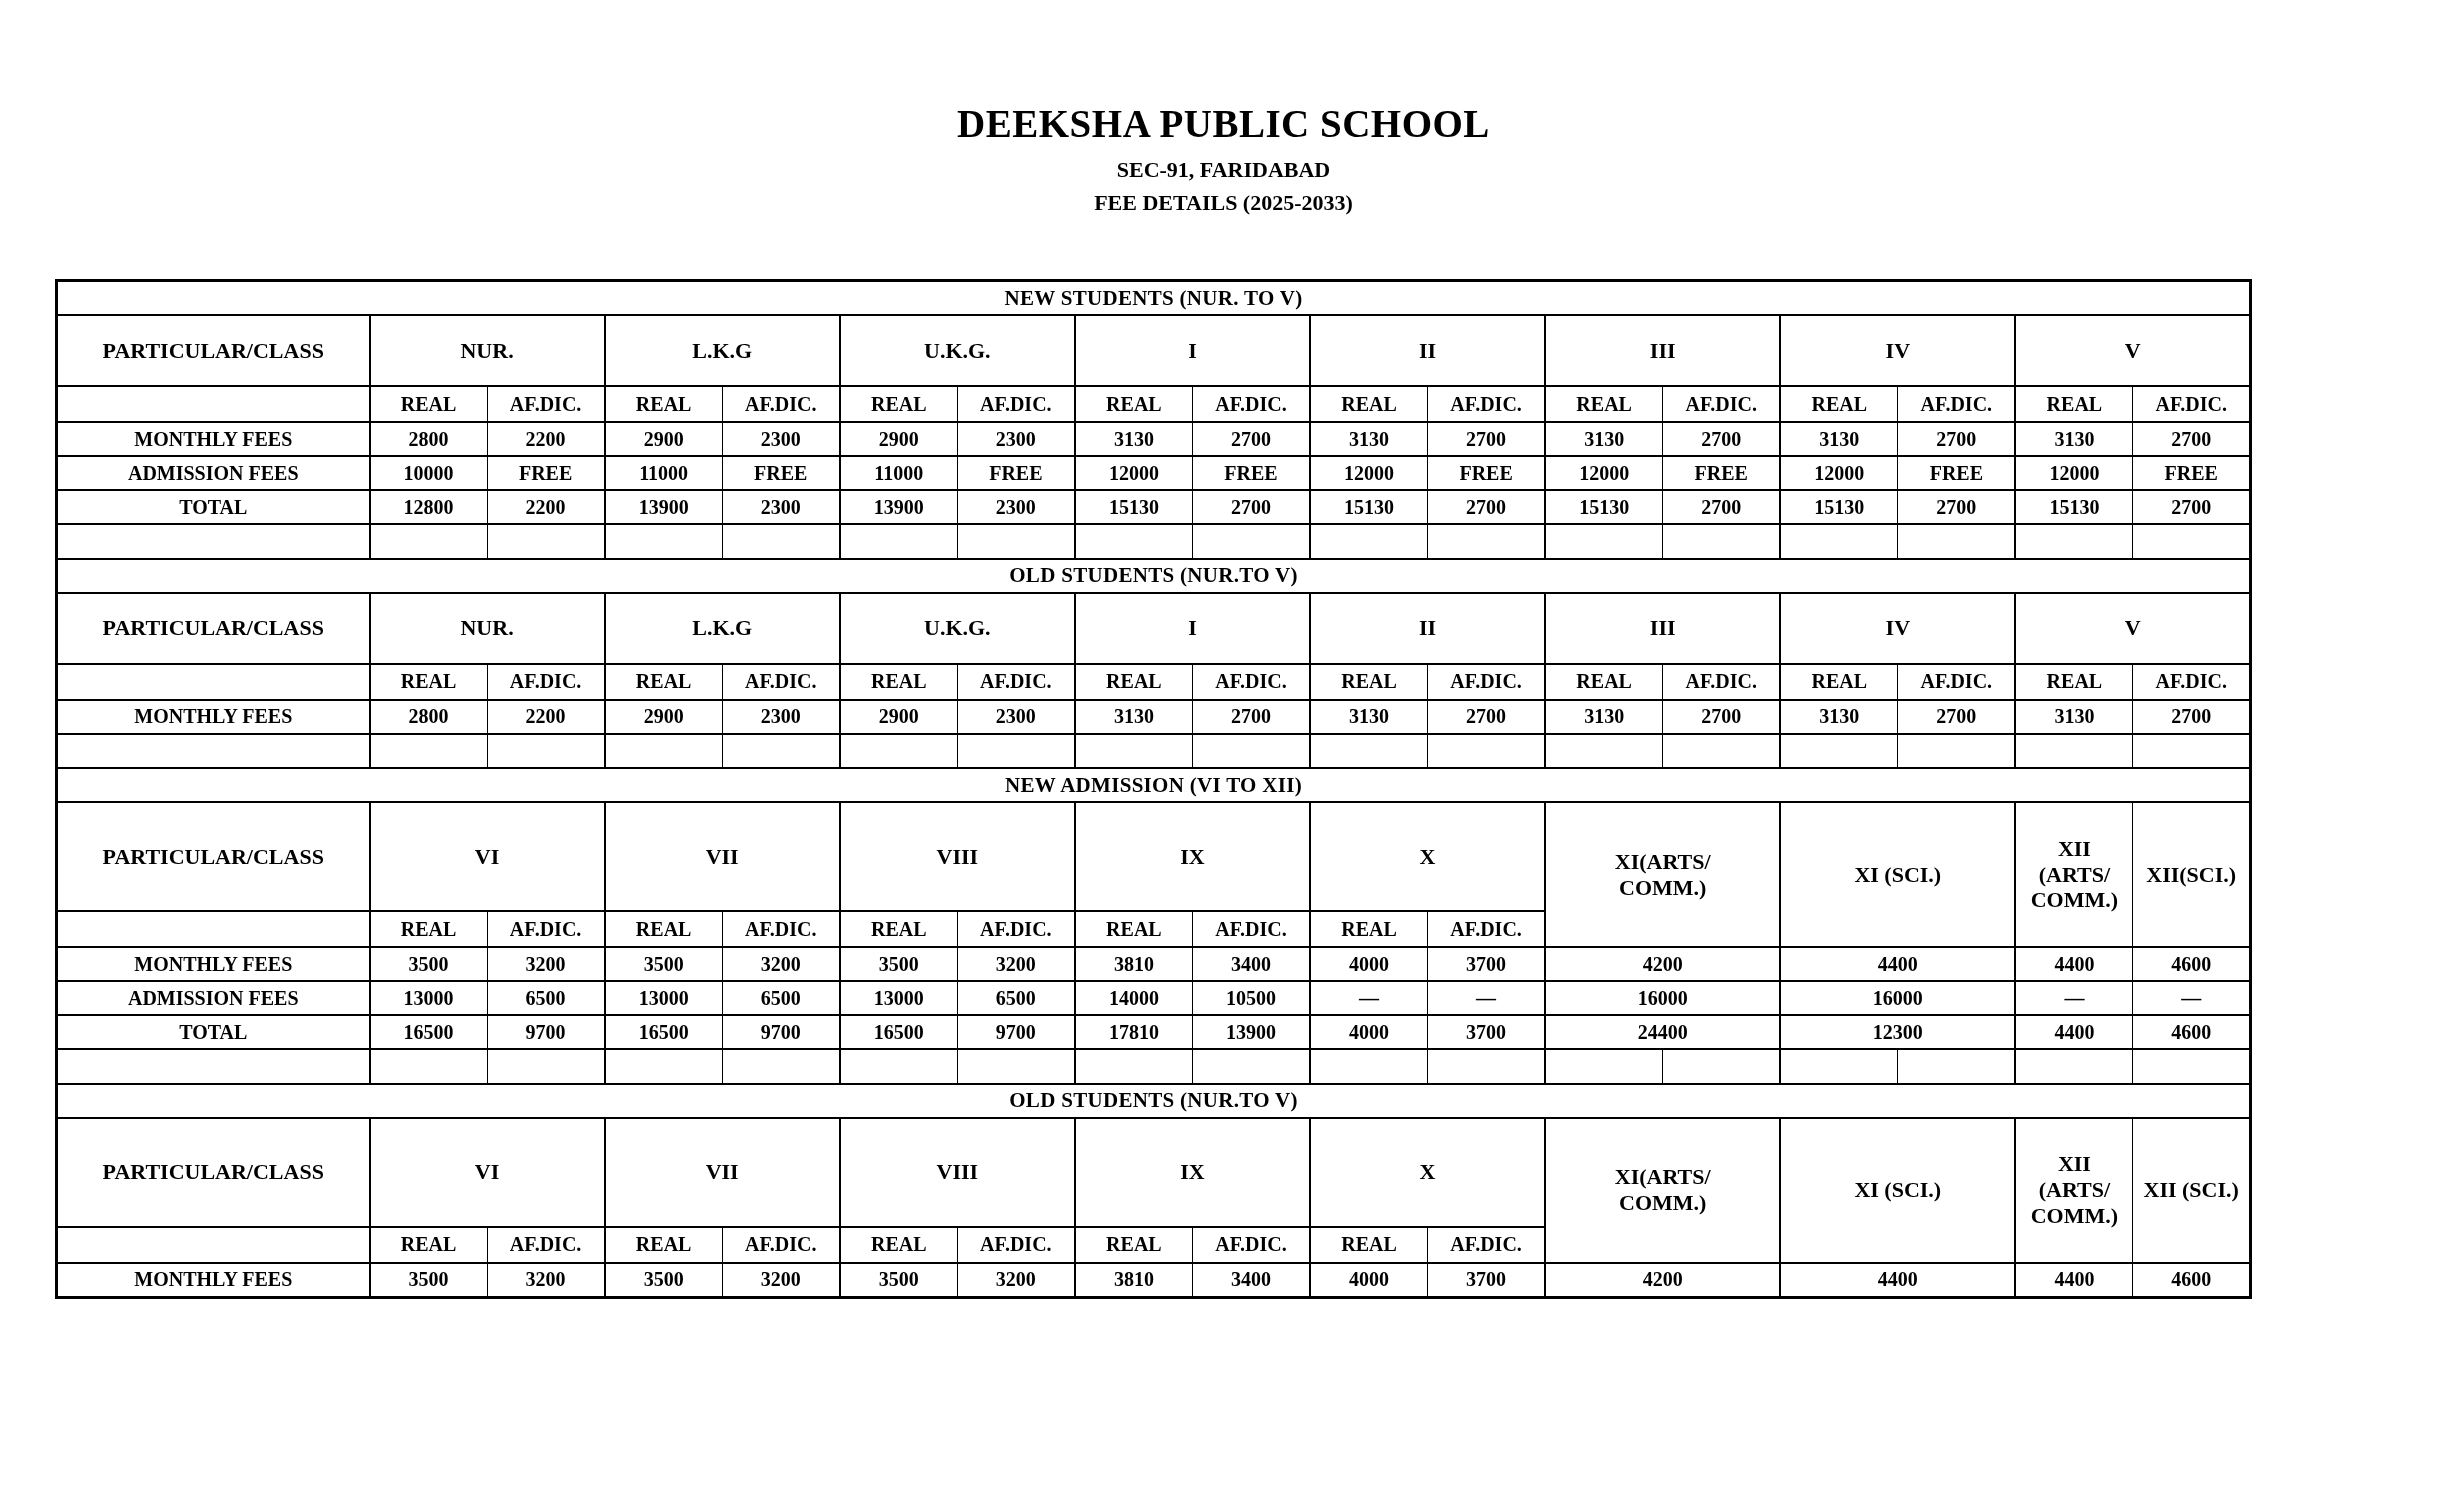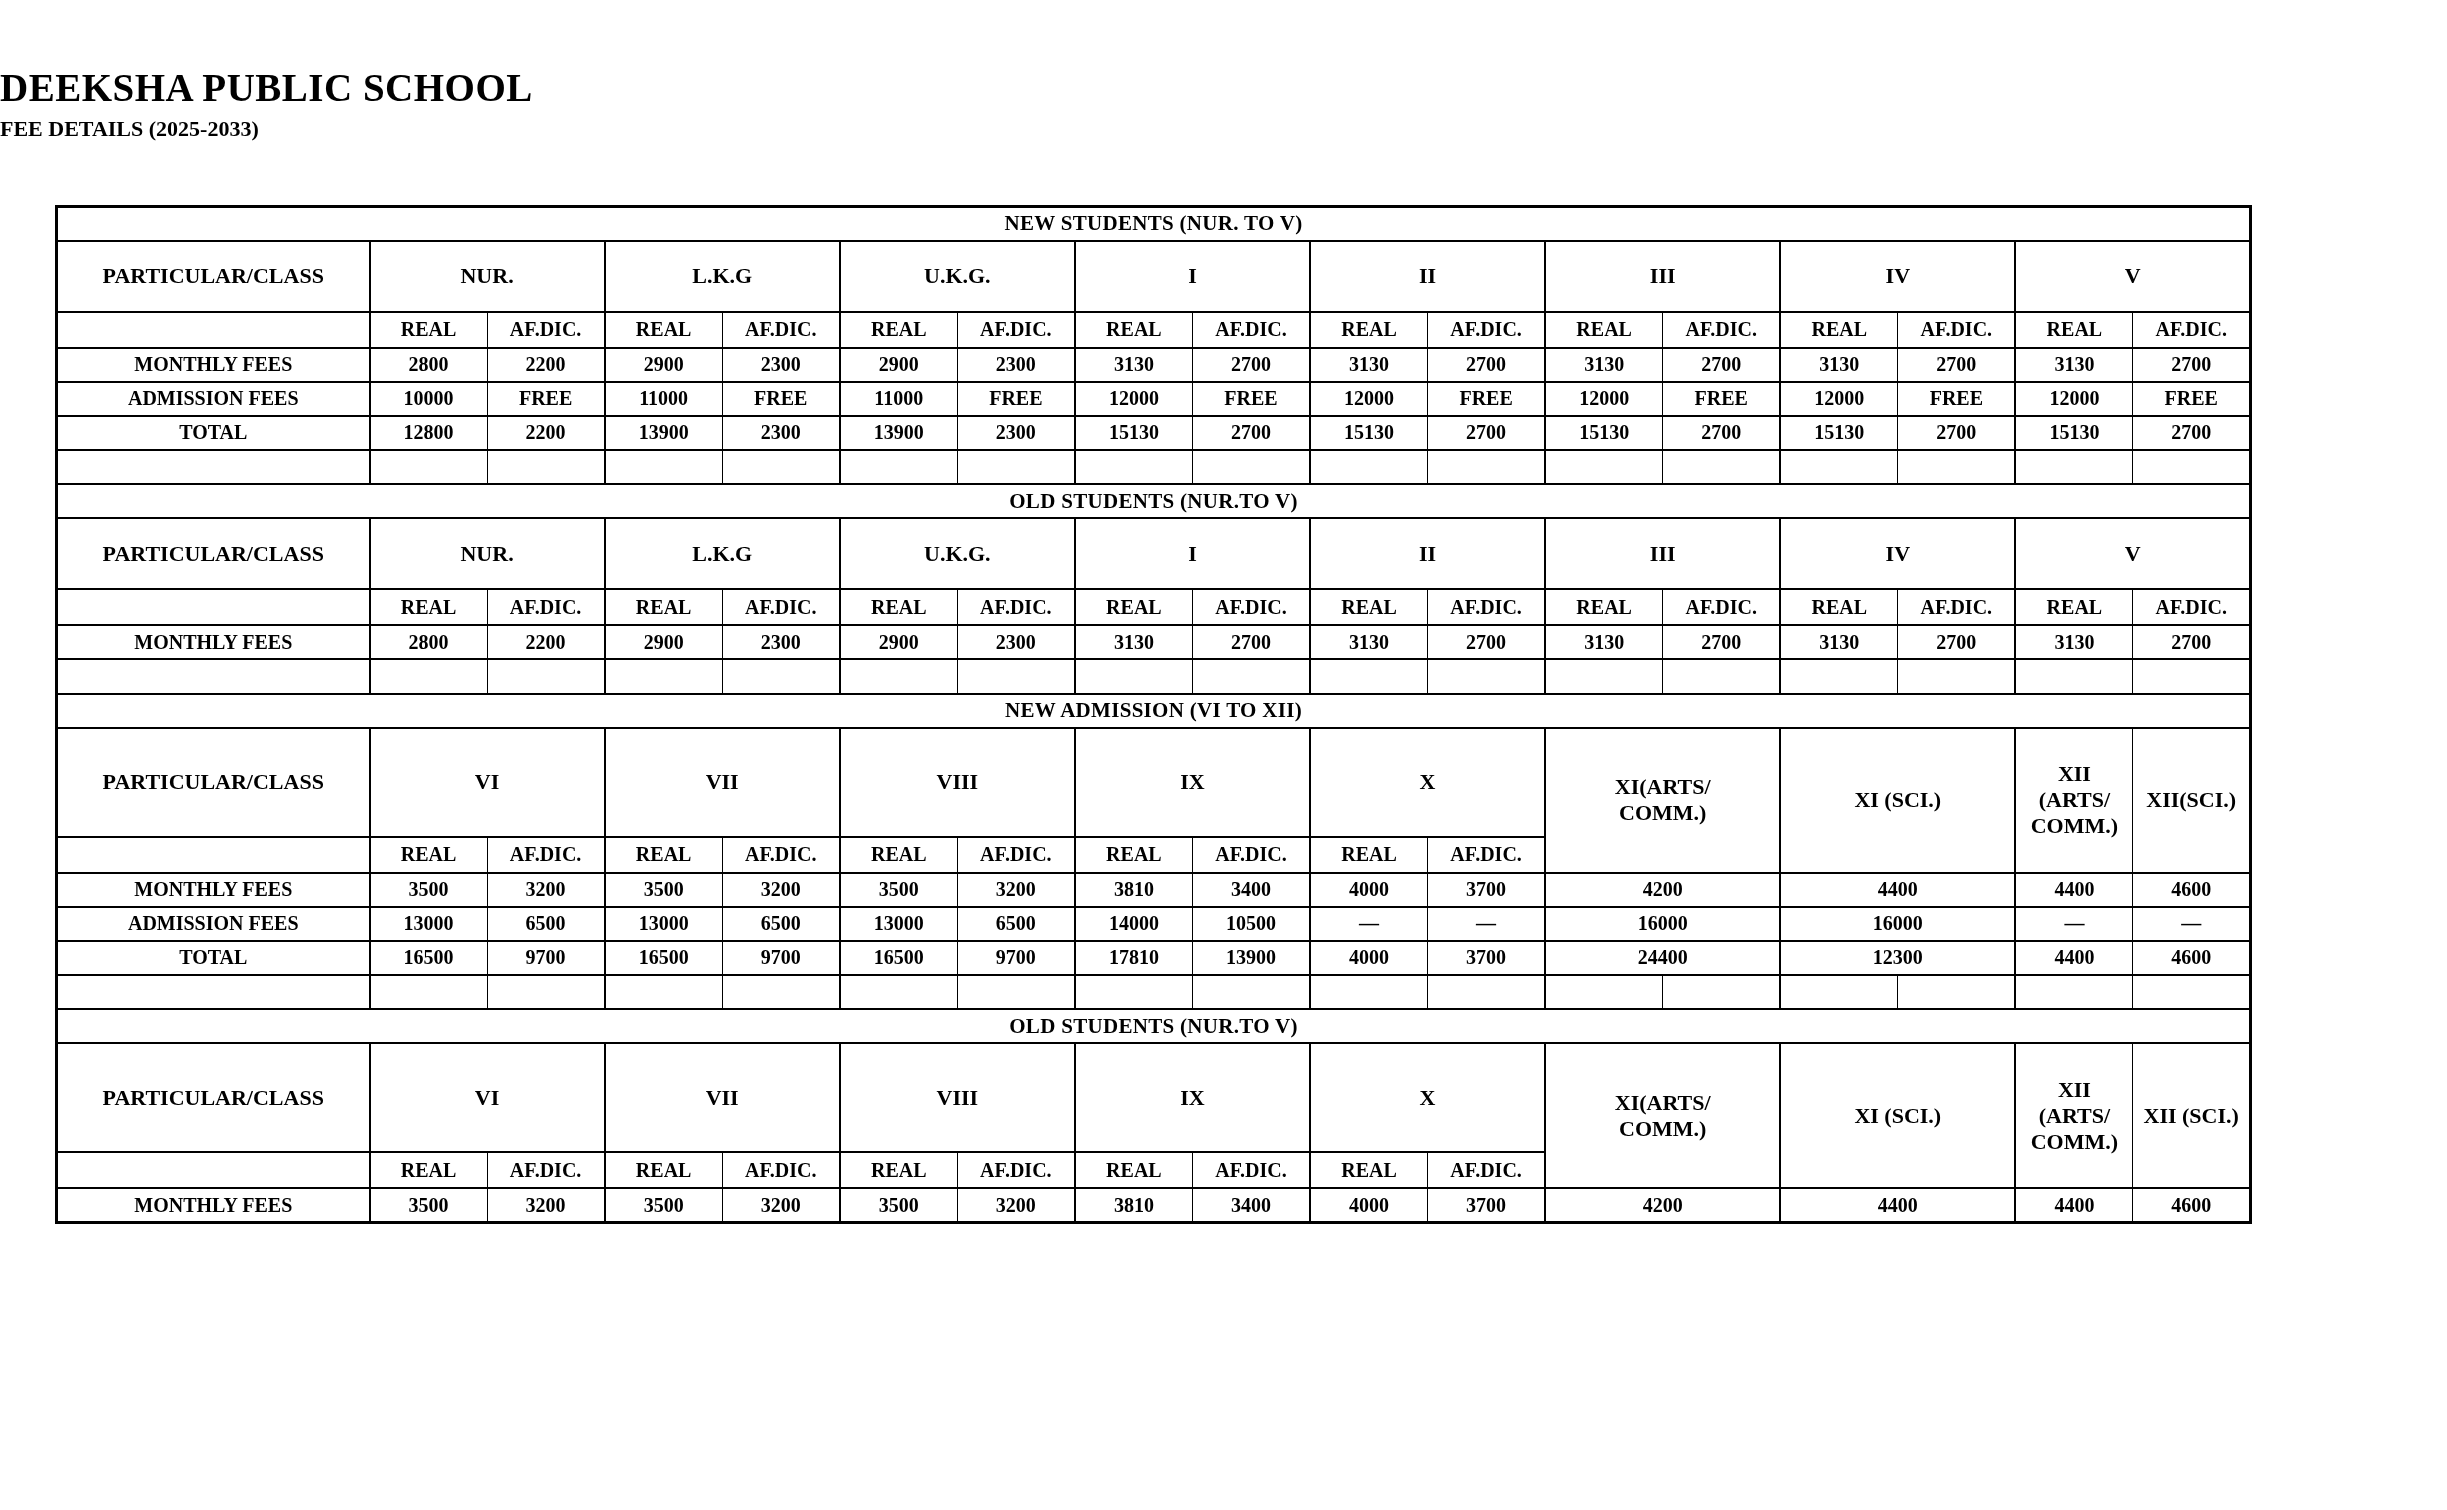--- a/index.html
+++ b/index.html
@@ -2,21 +2,21 @@
 <html><head>
 <meta charset="utf-8">
 <style>
   html,body{margin:0;padding:0;}
   body{
     width:2447px;height:1510px;
     background:#ffffff;color:#000;
     font-family:"Liberation Serif", serif;
     overflow:hidden;
   }
-  .page-header{padding-top:68px;}
+  .page-header{padding-top:104px;text-align:center;}
   .page-header h1{font-size:39px;margin:0;line-height:1.05;letter-spacing:0.5px;font-weight:bold;}
   .page-header .addr{font-size:22px;margin:12.4px 0 0;font-weight:bold;}
   .page-header .fee{font-size:22px;margin:6.7px 0 0;font-weight:bold;}
 
   table.fee-table{
     border-collapse:collapse;table-layout:fixed;
     width:2197px;margin:63px 0 0 55px;
     border:3.8px solid #000;
   }
   .fee-table td{
@@ -34,20 +34,21 @@
   tr.class-row.s2 td, tr.class-row.s3 td{height:107px;}
   tr.sub-row td{height:34px;margin-left:24px;}
   tr.data-row td{height:32px;}
   tr.empty-row td{height:32.5px;}
 </style>
 </head>
 <body>
 
 <div class="page-header">
   <h1>DEEKSHA PUBLIC SCHOOL</h1>
+  <p class="addr">SEC-91, FARIDABAD</p>
   <p class="fee">FEE DETAILS (2025-2033)</p>
 </div>
 
 <table class="fee-table">
   <colgroup>
     <col style="width:313px">
     <col>
       <col>
       <col>
       <col>

